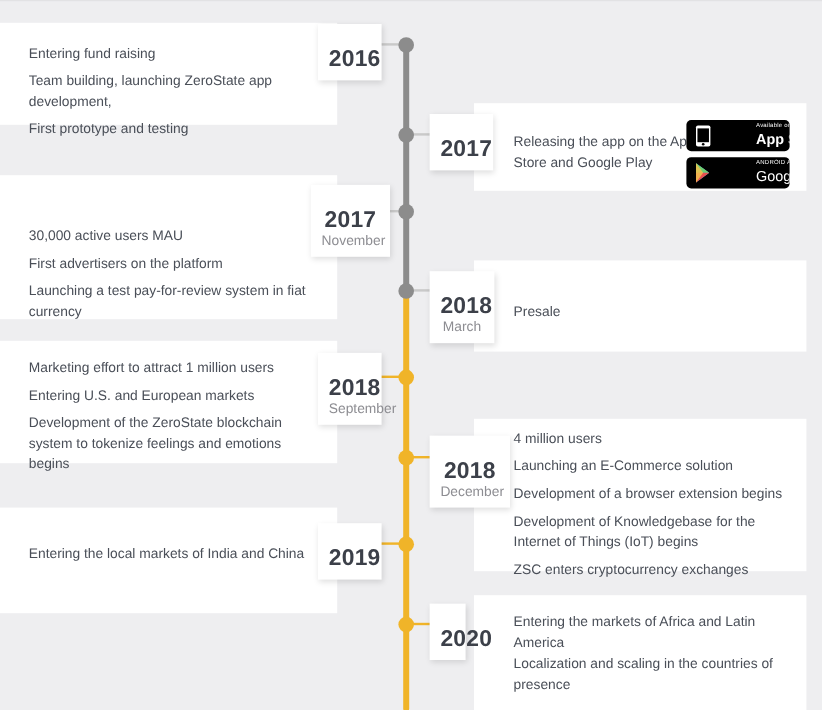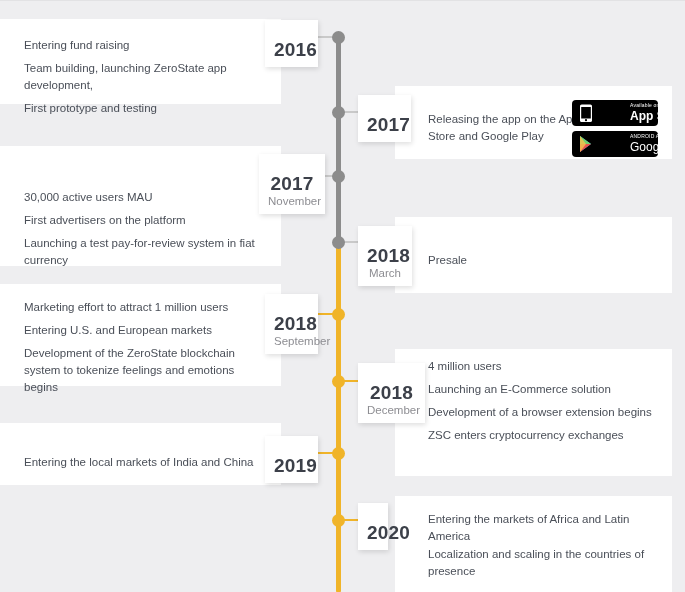--- a/index.html
+++ b/index.html
@@ -253,31 +253,32 @@
     <span class="yr">2018</span>
     <span class="mo">September</span>
   </div>
   <div class="dot orange" style="top:313px;"></div>
 
   <div class="panel panel-right" style="top:348px;height:127px;">
     <div class="body-text" style="left:33px;top:9px;right:10px;">
       <p>4 million users</p>
       <p>Launching an E-Commerce solution</p>
       <p>Development of a browser extension begins</p>
+      <p>Development of Knowledgebase for the Internet of Things (IoT) begins</p>
       <p>ZSC enters cryptocurrency exchanges</p>
     </div>
   </div>
   <div class="connector orange" style="left:341px;top:380px;width:24px;"></div>
   <div class="year-chip" style="left:358px;top:362px;width:67px;">
     <span class="yr">2018</span>
     <span class="mo">December</span>
   </div>
   <div class="dot orange" style="top:380px;"></div>
 
-  <div class="panel panel-left" style="top:422px;height:62px;">
+  <div class="panel panel-left" style="top:422px;height:88px;">
     <div class="body-text" style="left:24px;top:31px;right:18px;">
       <p>Entering the local markets of India and China</p>
     </div>
   </div>
   <div class="connector orange" style="left:307px;top:452px;width:29px;"></div>
   <div class="year-chip" style="left:265px;top:435px;width:53px;">
     <span class="yr">2019</span>
   </div>
   <div class="dot orange" style="top:452px;"></div>
 

